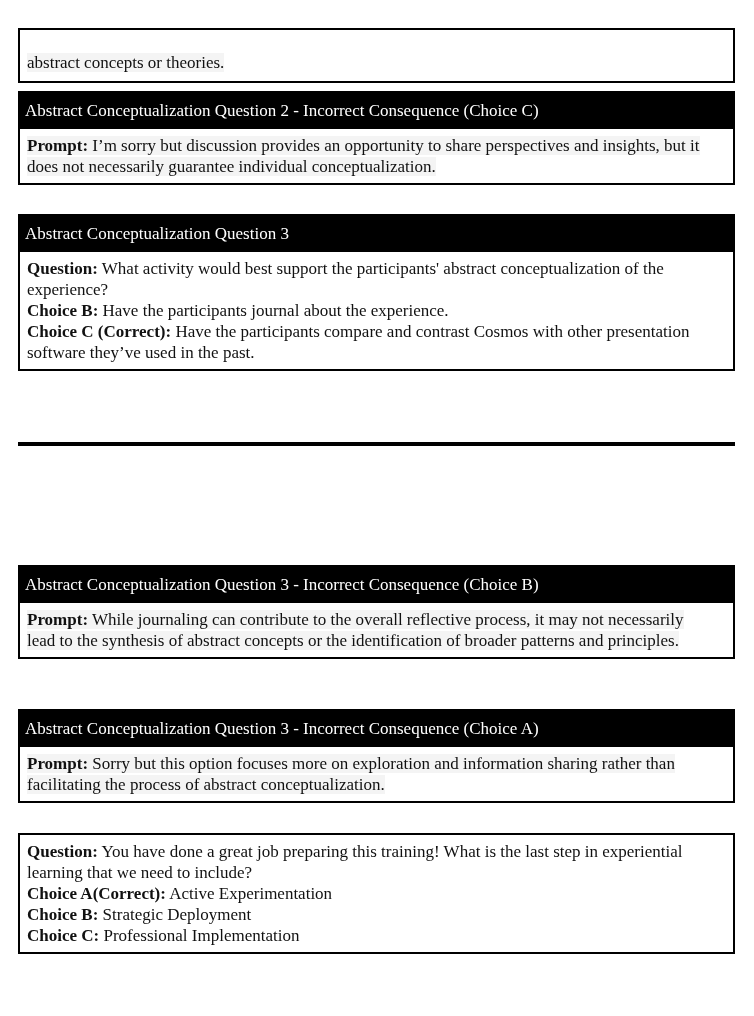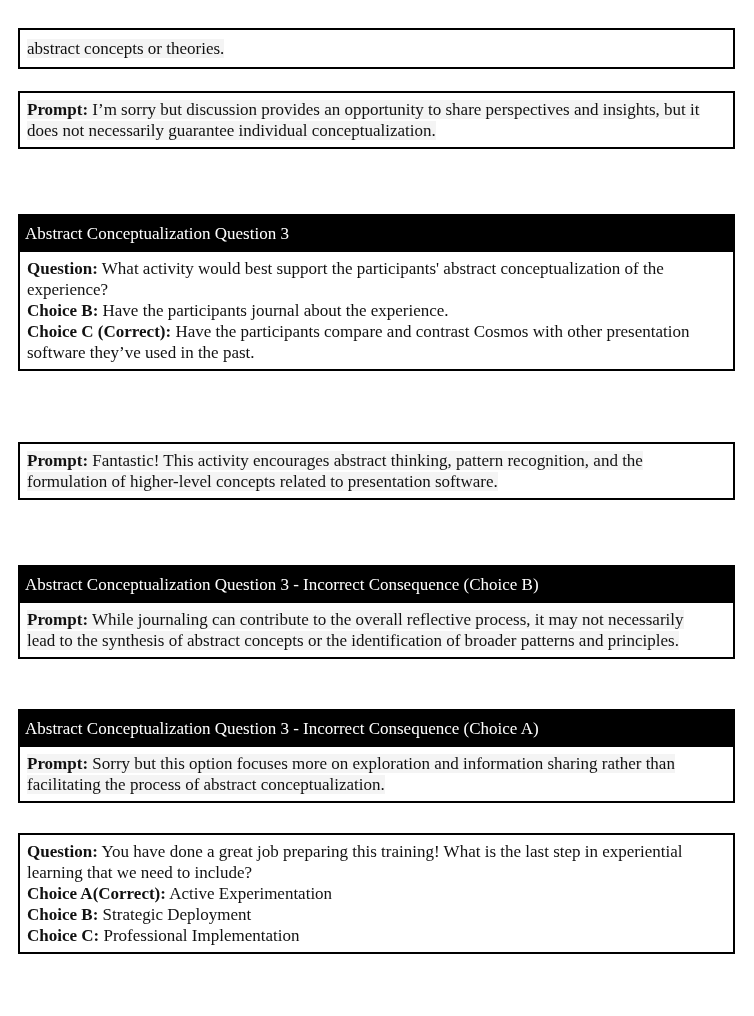--- a/index.html
+++ b/index.html
@@ -23,44 +23,42 @@
       font-size: 17px; line-height: 21px;
     }
     .hl { background: #f4f4f4; }
     b { font-weight: bold; }
     .line { display: block; }
   </style>
 </head>
 <body>
 
 <div class="card" style="top:28px;">
-  <div class="body" style="padding:8px 7px 8px 7px;">
+  <div class="body" style="padding:22px 7px 8px 7px;">
     <span class="hl">abstract concepts or theories.</span>
   </div>
 </div>
 
 <div class="card" style="top:91px;">
+  <div class="hdr">Abstract Conceptualization Question 2 - Incorrect Consequence (Choice C)</div>
   <div class="body">
     <span class="hl"><b>Prompt:</b><span> I’m sorry but discussion provides an opportunity to share perspectives and insights, but it does not necessarily guarantee individual conceptualization.</span></span>
   </div>
 </div>
 
 <div class="card" style="top:214px;">
   <div class="hdr">Abstract Conceptualization Question 3</div>
   <div class="body">
     <span class="line"><b>Question:</b><span> What activity would best support the participants' abstract conceptualization of the experience?</span></span>
     <span class="line"><b>Choice B:</b><span> Have the participants journal about the experience.</span></span>
     <span class="line"><b>Choice C (Correct):</b><span> Have the participants compare and contrast Cosmos with other presentation software they’ve used in the past.</span></span>
   </div>
 </div>
 
 <div class="card" style="top:442px;">
-  <div class="body">
-    <span class="hl"><b>Prompt:</b><span> Fantastic! This activity encourages abstract thinking, pattern recognition, and the formulation of higher-level concepts related to presentation software.</span></span>
-  </div>
 </div>
 
 <div class="card" style="top:565px;">
   <div class="hdr">Abstract Conceptualization Question 3 - Incorrect Consequence (Choice B)</div>
   <div class="body">
     <span class="hl"><b>Prompt:</b><span> While journaling can contribute to the overall reflective process, it may not necessarily lead to the synthesis of abstract concepts or the identification of broader patterns and principles.</span></span>
   </div>
 </div>
 
 <div class="card" style="top:709px;">

